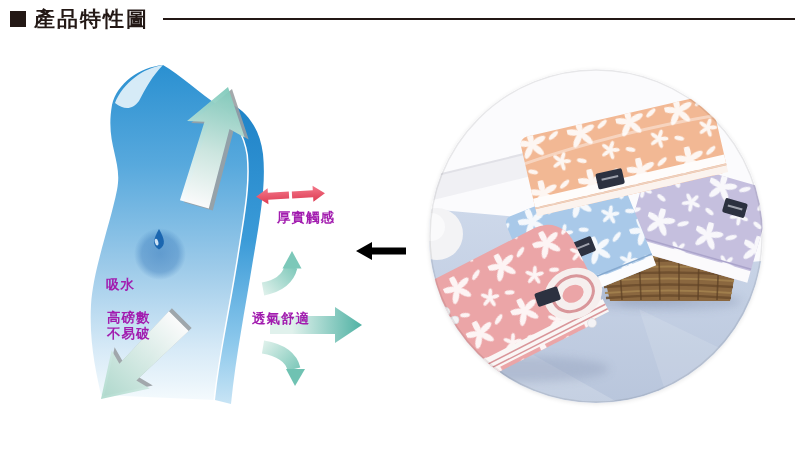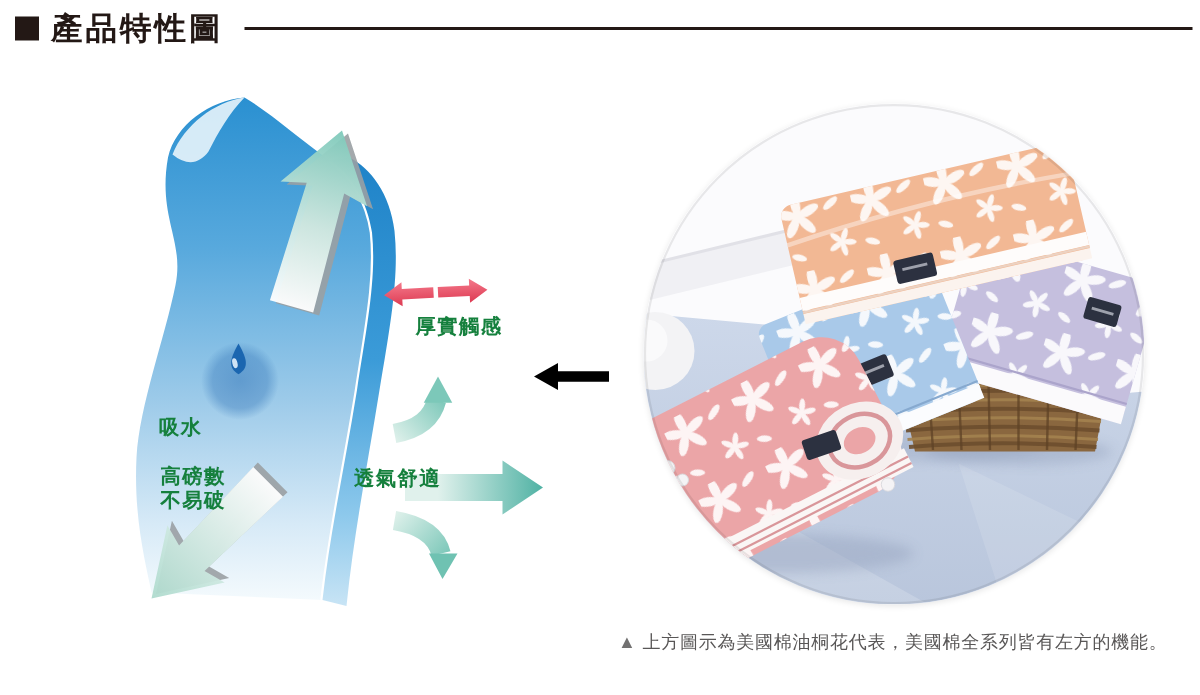--- a/index.html
+++ b/index.html
@@ -9,25 +9,25 @@
   }
   
   .sec-header{position:absolute;left:10px;width:785px;display:flex;align-items:center;gap:8px;}
   .sec-header .bullet{width:16px;height:16px;background:#231815;flex:0 0 auto;}
   .sec-header .sec-title{font-size:21px;font-weight:bold;letter-spacing:2px;white-space:nowrap;color:#231815;}
   .sec-header .rule{flex:1 1 auto;height:0;border-top:2px solid #231815;margin-left:6px;}
   #header-features{top:5px;align-items:center;}
   #header-details{top:429px;}
   
   #feature-diagram{position:absolute;left:55px;top:55px;width:365px;height:365px;}
-  .dia-label{position:absolute;font-weight:bold;font-size:13.5px;letter-spacing:1px;color:#15803d;line-height:16px;white-space:nowrap;}
+  .dia-label{position:absolute;font-weight:bold;font-size:13.5px;letter-spacing:1px;color:#a21caf;line-height:16px;white-space:nowrap;}
   #label-thick{left:277px;top:210px;}
   #label-absorb{left:106px;top:250px;margin-top:27px;}
   #label-durable{left:107px;top:310px;}
-  #label-breathable{left:236px;top:311px;}
+  #label-breathable{left:252px;top:311px;}
   
   .photo-circle{
     position:absolute;left:429px;top:69px;width:334px;height:334px;border-radius:50%;
     overflow:hidden;box-shadow:0 1px 4px rgba(0,0,0,.10);
   }
   .photo-circle svg{display:block;}
   
   .photo-caption{position:absolute;left:412px;top:420px;width:380px;font-size:12px;color:#595757;letter-spacing:.5px;white-space:nowrap;}
   .photo-caption .marker{margin-right:4px;color:#727171;}
 </style>
@@ -274,18 +274,15 @@
       <g fill="#f4f3f5" stroke="#d8d8dc" stroke-width="0.6">
         <circle cx="16" cy="243" r="5"></circle>
           <circle cx="26" cy="251" r="4"></circle>
           <circle cx="163" cy="254" r="4.5"></circle>
       </g>
 
       <circle cx="167" cy="167" r="166" fill="none" stroke="rgba(0,0,0,0.08)" stroke-width="1.5"></circle>
     </svg>
   </div>
 
-  <div class="photo-caption">
-    <span class="marker">▲</span><span>上方圖示為美國棉油桐花代表，美國棉全系列皆有左方的機能。</span>
-  </div>
 
 
 </div>
 
 </body></html>

